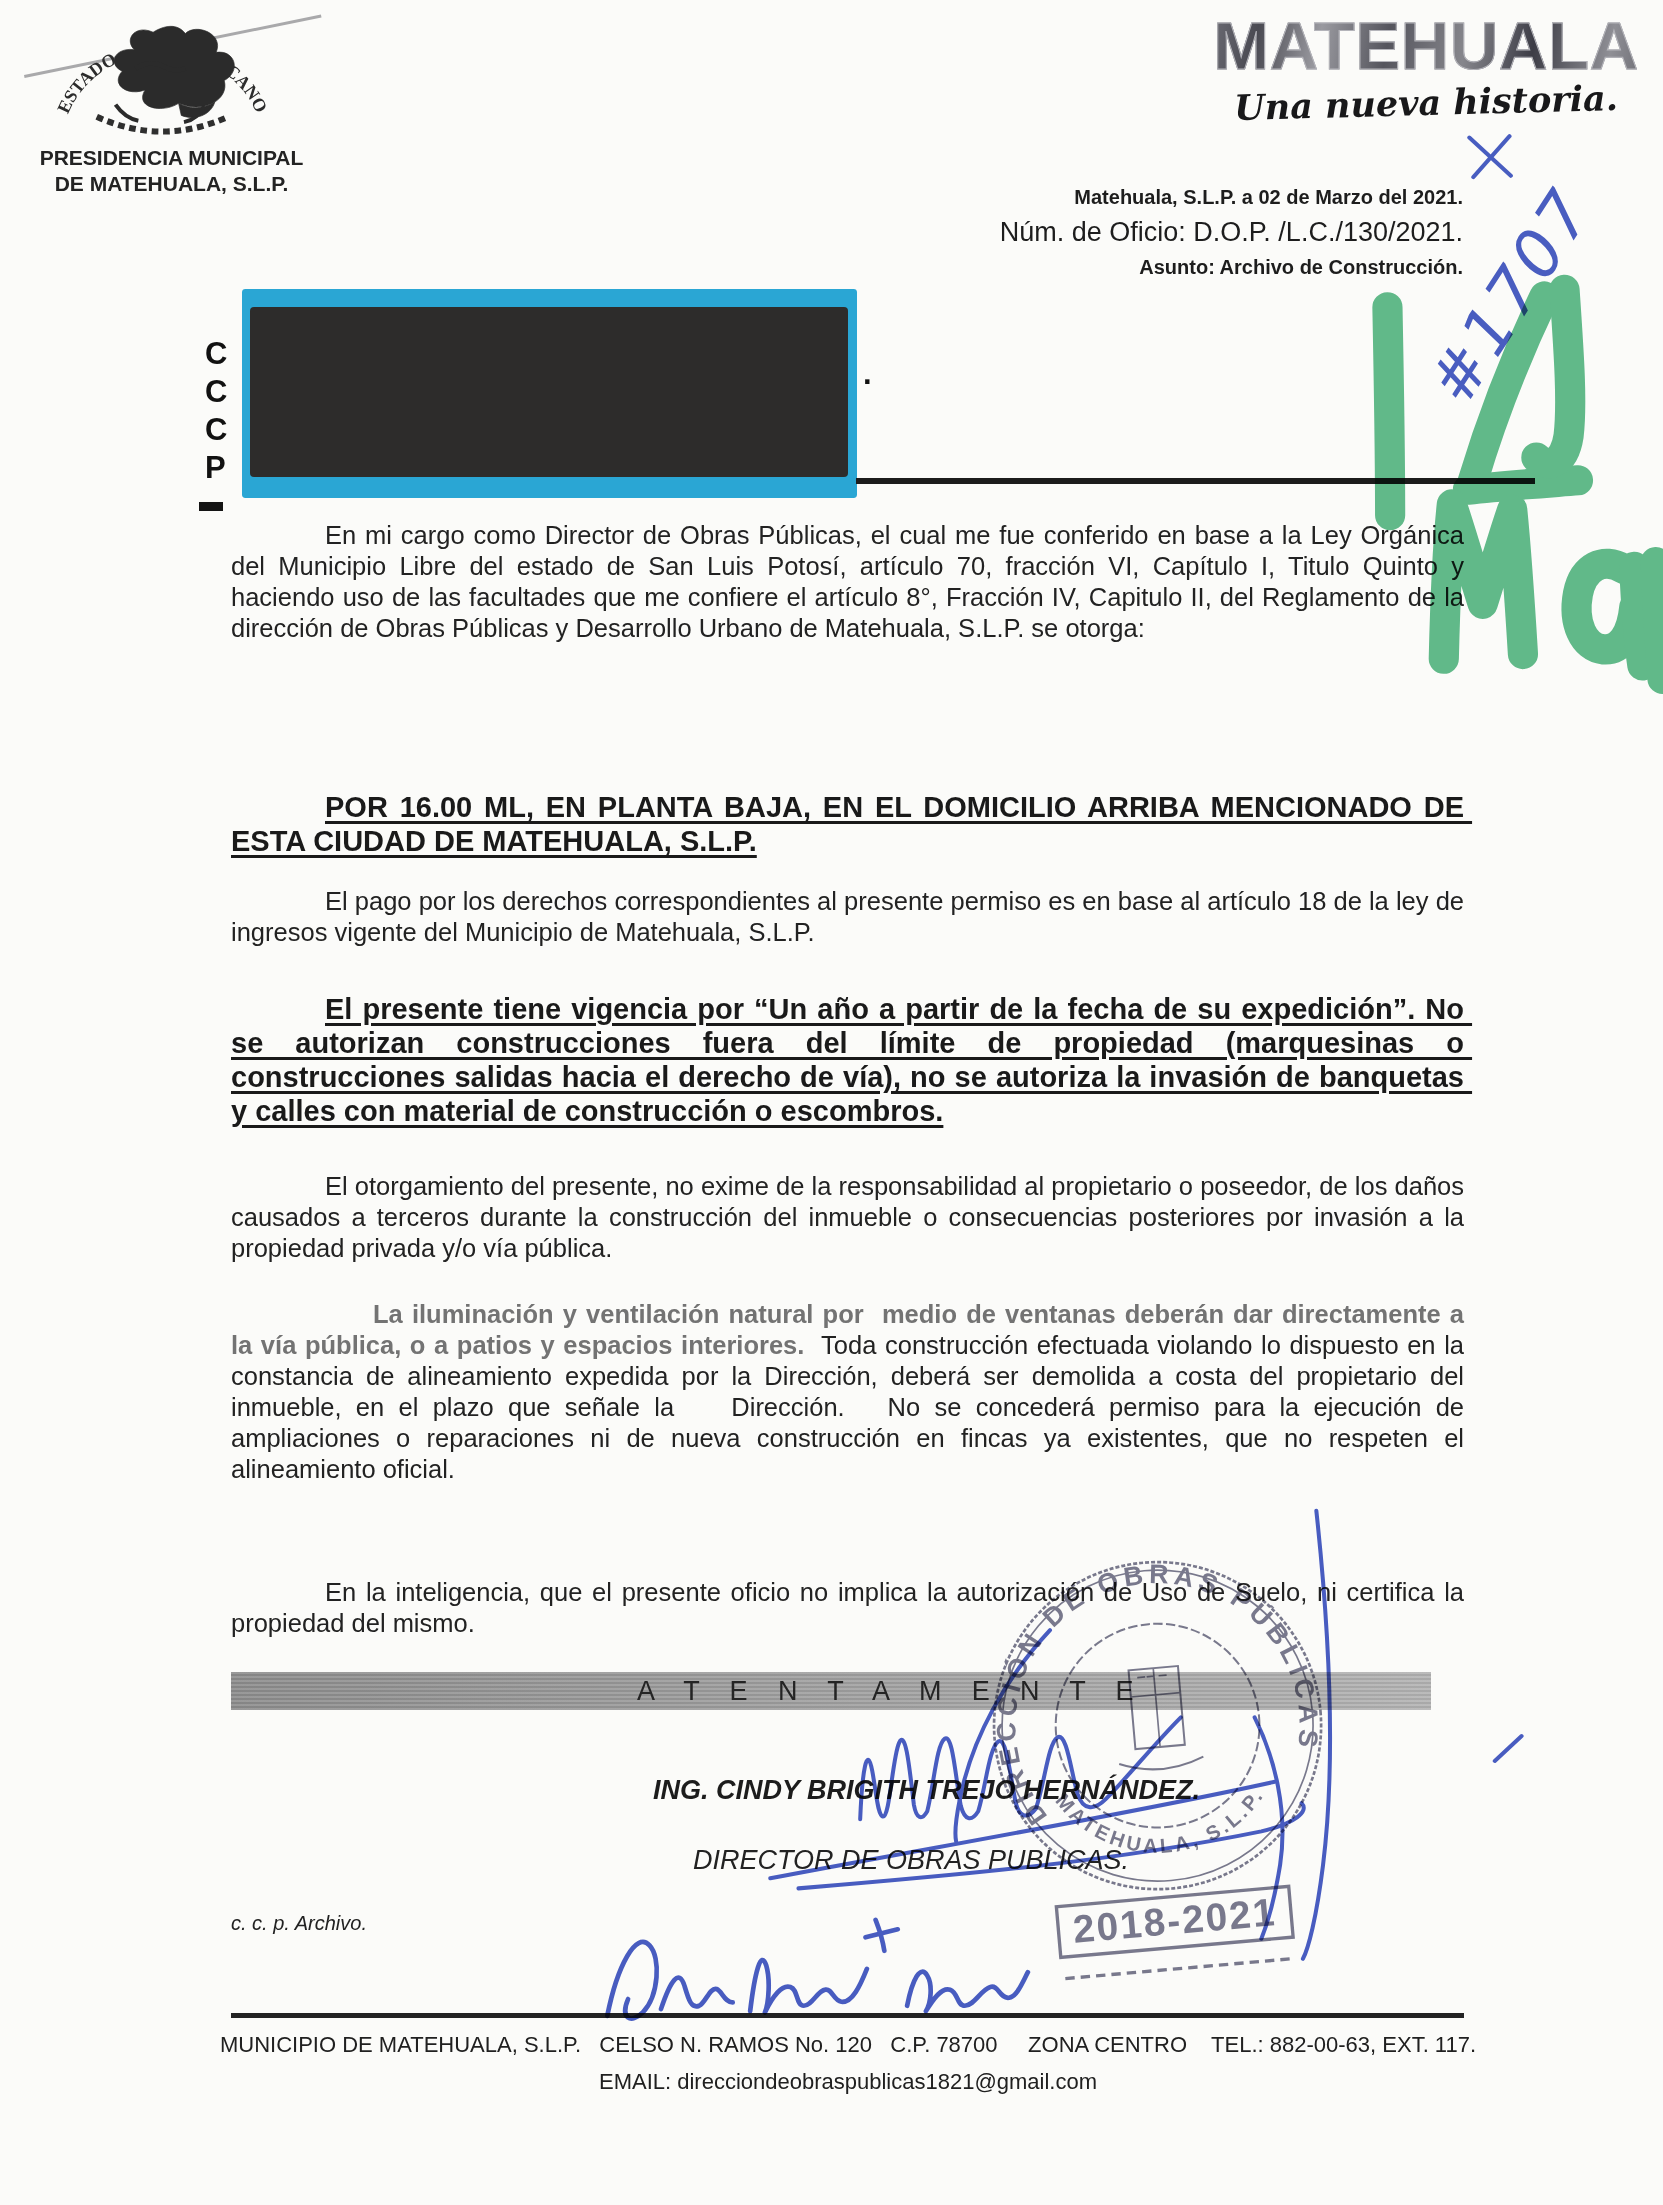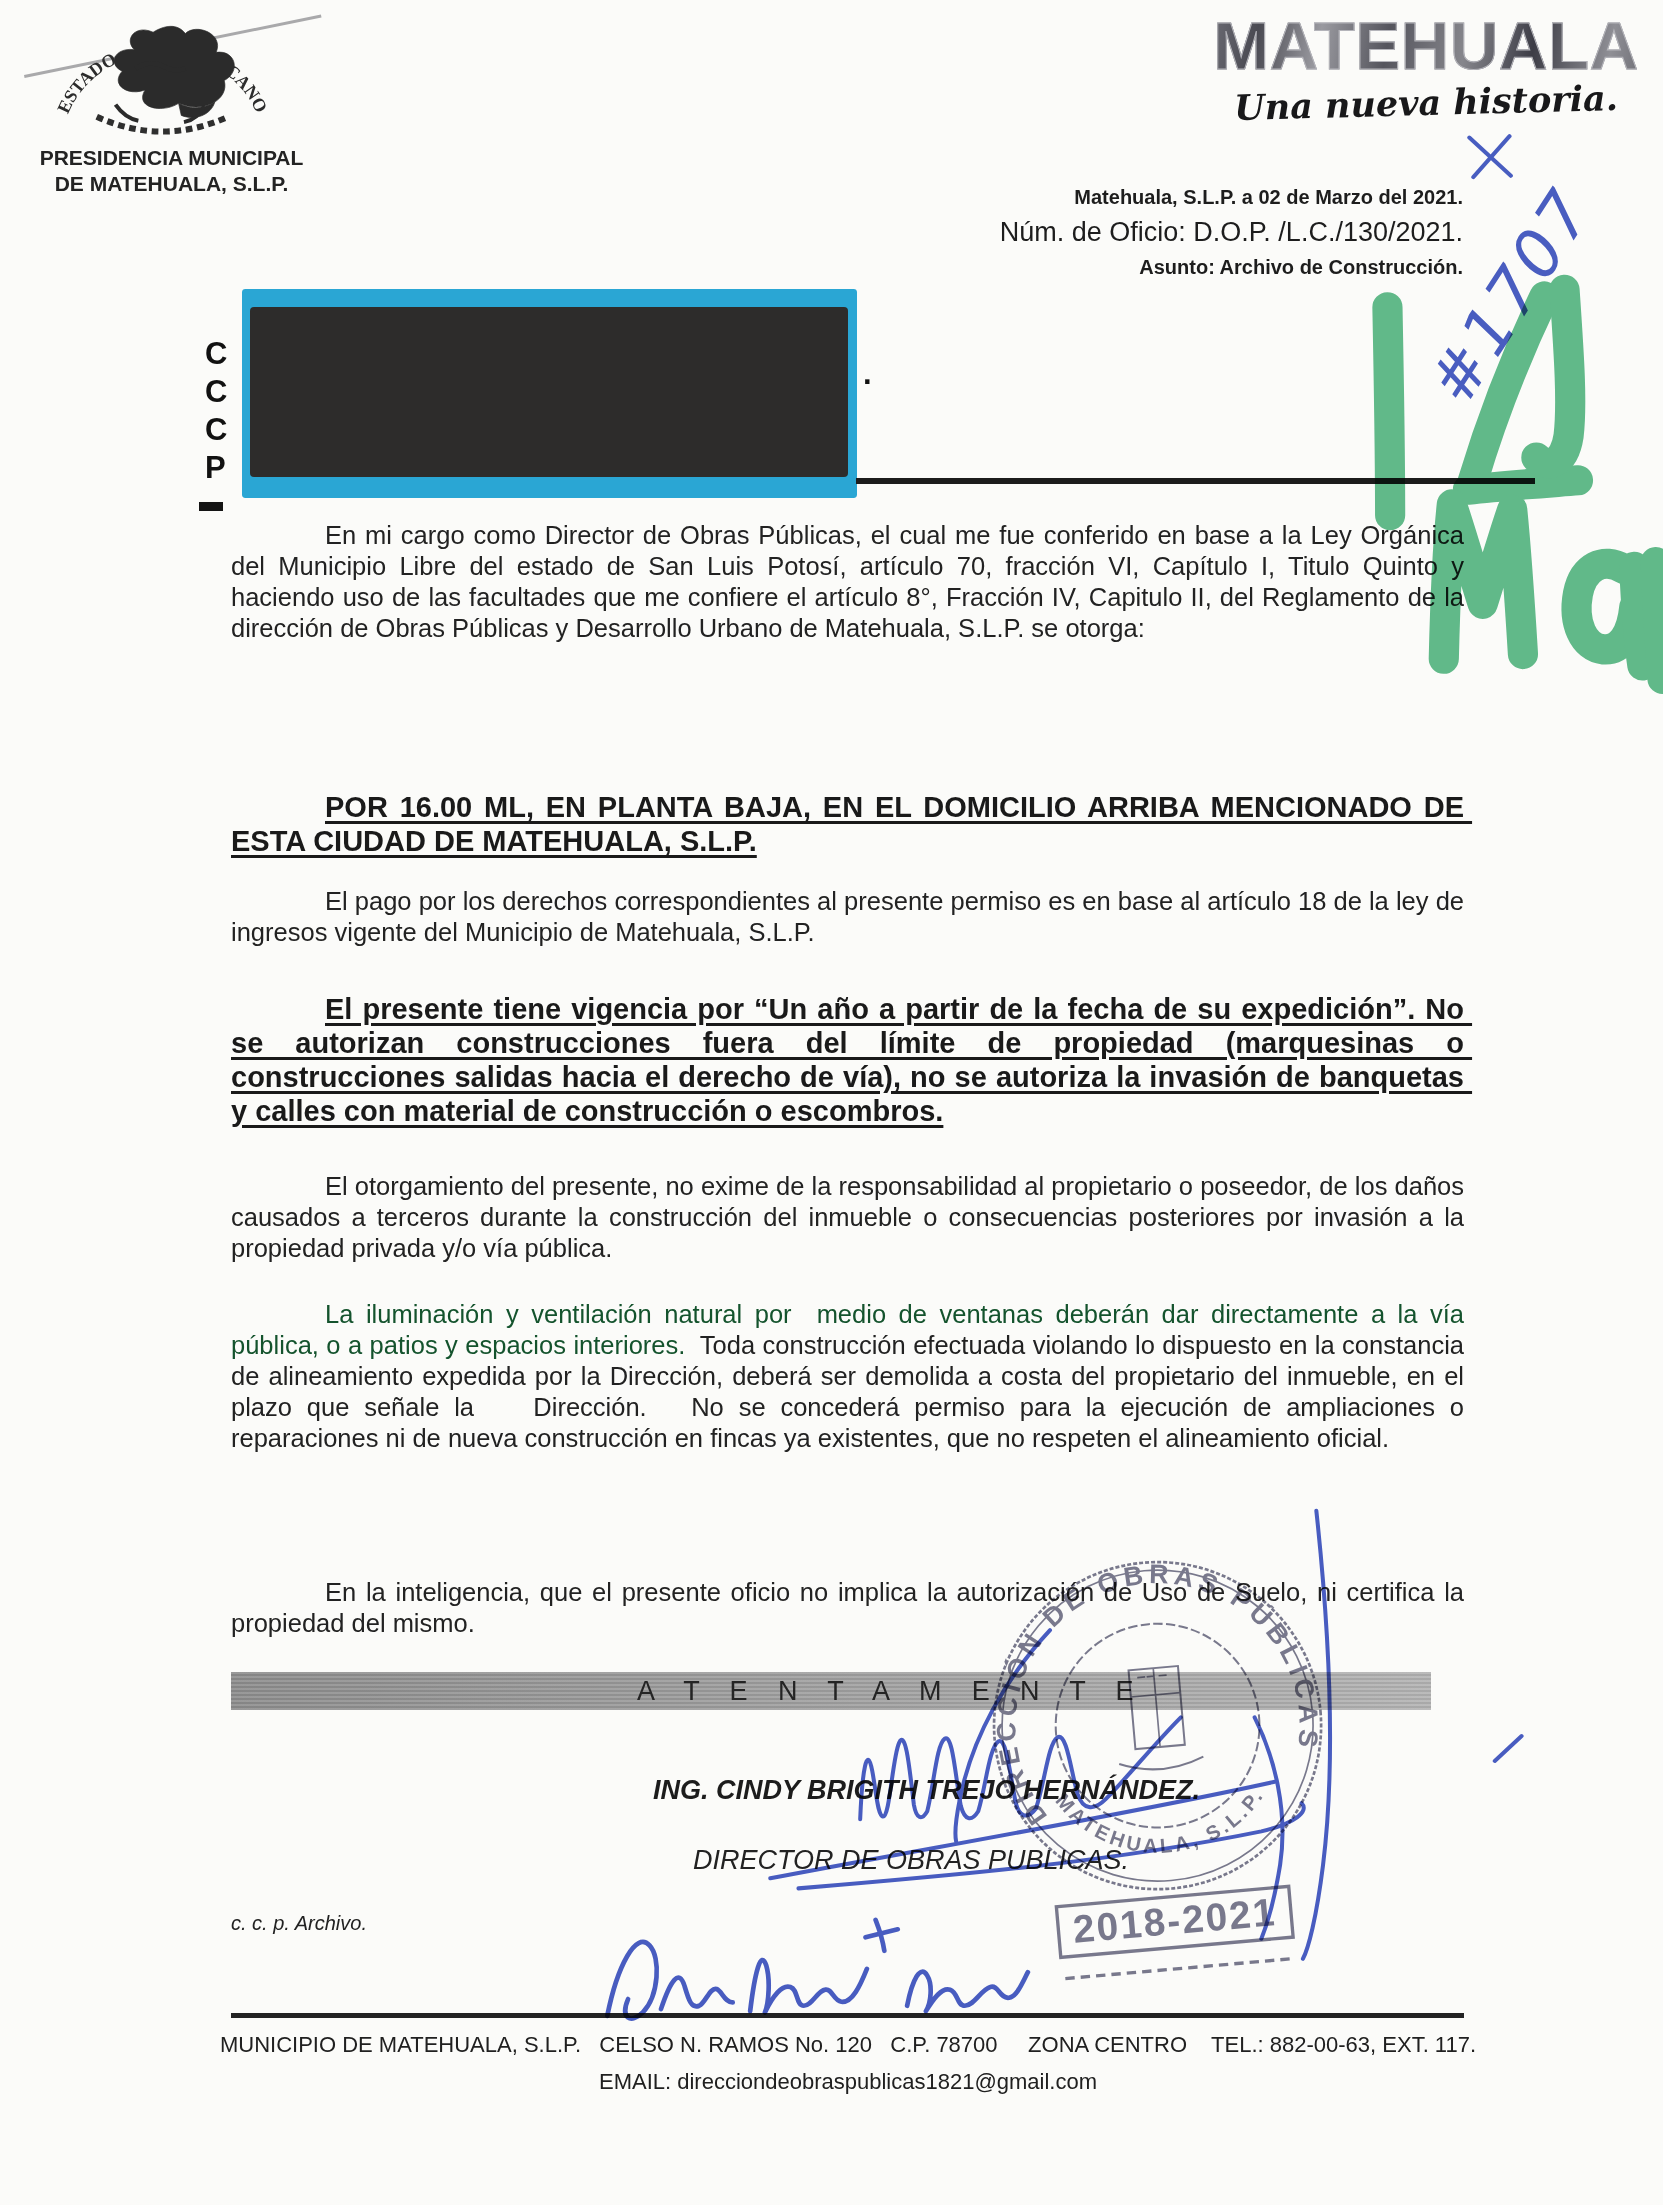--- a/index.html
+++ b/index.html
@@ -38,21 +38,21 @@
   .red-dash{left:199px;top:502px;width:24px;height:8.7px;background:#141414;}
 
   
   .para{left:231px;width:1233px;font-size:25.5px;line-height:31px;text-align:justify;
         white-space:pre-wrap;color:#222;}
   .indent{text-indent:94px;}
   .bold-u{font-weight:bold;text-decoration:underline;text-decoration-thickness:2.7px;
           text-underline-offset:4px;font-size:29px;line-height:34px;color:#1a1a1a;}
   .heading{left:231px;width:1233px;top:718px;text-align:center;padding-left:127px;
            font-weight:bold;font-size:27.5px;color:#161616;box-sizing:border-box;}
-  .p5-bold{font-weight:normal;color:#14532d;}
+  .p5-bold{font-weight:bold;color:#737373;margin-left:48px;}
 
   
   .banner{left:231px;top:1672px;width:1200px;height:38px;line-height:38px;
           background:linear-gradient(90deg,#8d8d8d,#a2a2a2 55%,#b3b3b3);
           text-align:center;padding-left:120px;box-sizing:border-box;
           font-size:27px;letter-spacing:11.4px;color:#242424;}
   .banner::after{content:"";position:absolute;inset:0;
           background:repeating-linear-gradient(0deg,rgba(255,255,255,.10) 0 2px,rgba(0,0,0,.06) 2px 4px);}
   .sig-name{left:231px;top:1775px;width:1233px;text-align:center;padding-left:158px;
             box-sizing:border-box;font-weight:bold;font-style:italic;font-size:27px;color:#1c1c1c;}

